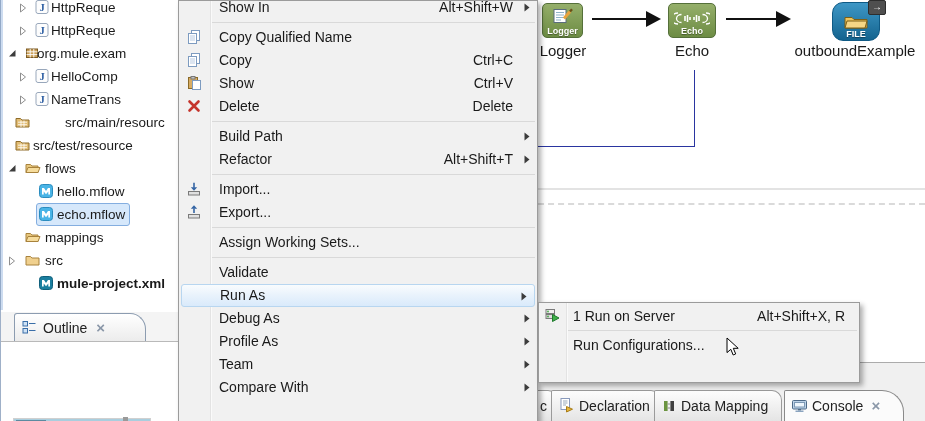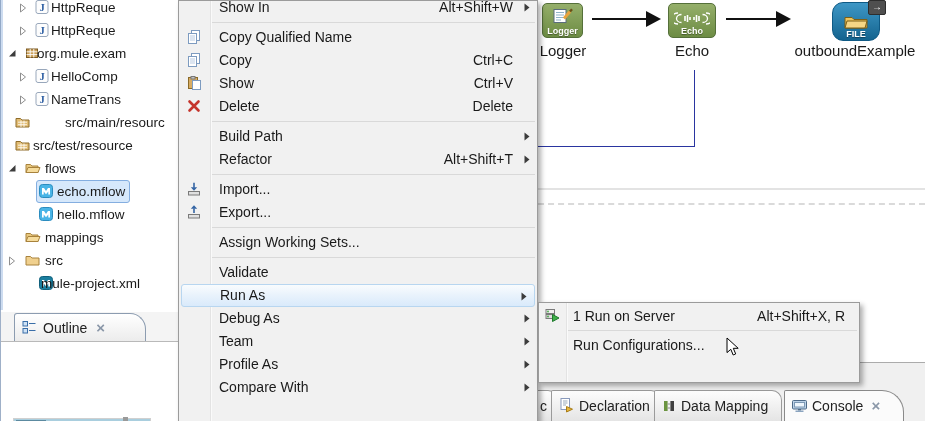--- a/index.html
+++ b/index.html
@@ -283,37 +283,37 @@
         </span>
         <span class="t-icon" style="left: 24px;">
           <svg width="16" height="14" viewBox="0 0 16 14">
             <path d="M1,3.5 h4.5 l1.4,1.5 H13 V11.5 H1 Z" fill="#e8c87e" stroke="#a8823c"></path>
             <path d="M3,6.5 H15 L13,11.5 H1 Z" fill="#f6dc9c" stroke="#a8823c"></path>
           </svg>
         </span>
         <span class="t-label" style="left: 44px;">flows</span>
       </div>
       <div class="tree-row">
+        <span class="t-icon" style="left: 38px;">
+          <svg width="14" height="14" viewBox="0 0 14 14">
+            <rect x="0.5" y="0.5" width="13" height="13" rx="3" fill="#49b4e6" stroke="#2b8cbf"></rect>
+            <path d="M3,10.5 V4 h2 L7,7 9,4 h2 v6.5 H9.3 V7.6 L7,10.3 4.7,7.6 v2.9 Z" fill="#fff"></path>
+          </svg>
+        </span>
+        <span class="t-label" style="left: 56px;">hello.mflow</span>
+      </div>
+      <div class="tree-row">
         <div class="t-selbox" style="left: 35px; width: 92px;"></div>
         <span class="t-icon" style="left: 38px;">
           <svg width="14" height="14" viewBox="0 0 14 14">
             <rect x="0.5" y="0.5" width="13" height="13" rx="3" fill="#49b4e6" stroke="#2b8cbf"></rect>
             <path d="M3,10.5 V4 h2 L7,7 9,4 h2 v6.5 H9.3 V7.6 L7,10.3 4.7,7.6 v2.9 Z" fill="#fff"></path>
           </svg>
         </span>
         <span class="t-label" style="left: 56px;">echo.mflow</span>
-      </div>
-      <div class="tree-row">
-        <span class="t-icon" style="left: 38px;">
-          <svg width="14" height="14" viewBox="0 0 14 14">
-            <rect x="0.5" y="0.5" width="13" height="13" rx="3" fill="#49b4e6" stroke="#2b8cbf"></rect>
-            <path d="M3,10.5 V4 h2 L7,7 9,4 h2 v6.5 H9.3 V7.6 L7,10.3 4.7,7.6 v2.9 Z" fill="#fff"></path>
-          </svg>
-        </span>
-        <span class="t-label" style="left: 56px;">hello.mflow</span>
       </div>
       <div class="tree-row">
         <span class="t-icon" style="left: 24px;">
           <svg width="16" height="14" viewBox="0 0 16 14">
             <path d="M1,3.5 h4.5 l1.4,1.5 H13 V11.5 H1 Z" fill="#e8c87e" stroke="#a8823c"></path>
             <path d="M3,6.5 H15 L13,11.5 H1 Z" fill="#f6dc9c" stroke="#a8823c"></path>
           </svg>
         </span>
         <span class="t-label" style="left: 44px;">mappings</span>
       </div>
@@ -330,21 +330,21 @@
         </span>
         <span class="t-label" style="left: 44px;">src</span>
       </div>
       <div class="tree-row">
         <span class="t-icon" style="left: 38px;">
           <svg width="14" height="14" viewBox="0 0 14 14">
             <rect x="0.5" y="0.5" width="13" height="13" rx="3" fill="#1b7f9f" stroke="#11607c"></rect>
             <path d="M3,10.5 V4 h2 L7,7 9,4 h2 v6.5 H9.3 V7.6 L7,10.3 4.7,7.6 v2.9 Z" fill="#fff"></path>
           </svg>
         </span>
-        <span class="t-label" style="left: 40px;">mule-project.xml</span>
+        <span class="t-label" style="left: 56px; font-weight: bold;">mule-project.xml</span>
       </div>
     </div>
 </div>
 
 <div class="panel-outline">
   <div class="outline-tabrow">
     <div class="outline-tab">
       <span>
         <svg width="15" height="15" viewBox="0 0 15 15">
             <rect x="1" y="1.5" width="4.5" height="4.5" fill="#cfe2f5" stroke="#3a6ea8"></rect>
@@ -477,29 +477,29 @@
     </div>
     <div class="menu-item">
       <span class="mi-label">Debug As</span>
       <span class="mi-arrow">
         <svg width="6" height="9" viewBox="0 0 6 9">
           <polygon points="0.5,0.5 5.5,4.5 0.5,8.5" fill="#3c3c3c"></polygon>
         </svg>
       </span>
     </div>
     <div class="menu-item">
+      <span class="mi-label">Profile As</span>
+      <span class="mi-arrow">
+        <svg width="6" height="9" viewBox="0 0 6 9">
+          <polygon points="0.5,0.5 5.5,4.5 0.5,8.5" fill="#3c3c3c"></polygon>
+        </svg>
+      </span>
+    </div>
+    <div class="menu-item">
       <span class="mi-label">Team</span>
-      <span class="mi-arrow">
-        <svg width="6" height="9" viewBox="0 0 6 9">
-          <polygon points="0.5,0.5 5.5,4.5 0.5,8.5" fill="#3c3c3c"></polygon>
-        </svg>
-      </span>
-    </div>
-    <div class="menu-item">
-      <span class="mi-label">Profile As</span>
       <span class="mi-arrow">
         <svg width="6" height="9" viewBox="0 0 6 9">
           <polygon points="0.5,0.5 5.5,4.5 0.5,8.5" fill="#3c3c3c"></polygon>
         </svg>
       </span>
     </div>
     <div class="menu-item">
       <span class="mi-label">Compare With</span>
       <span class="mi-arrow">
         <svg width="6" height="9" viewBox="0 0 6 9">

